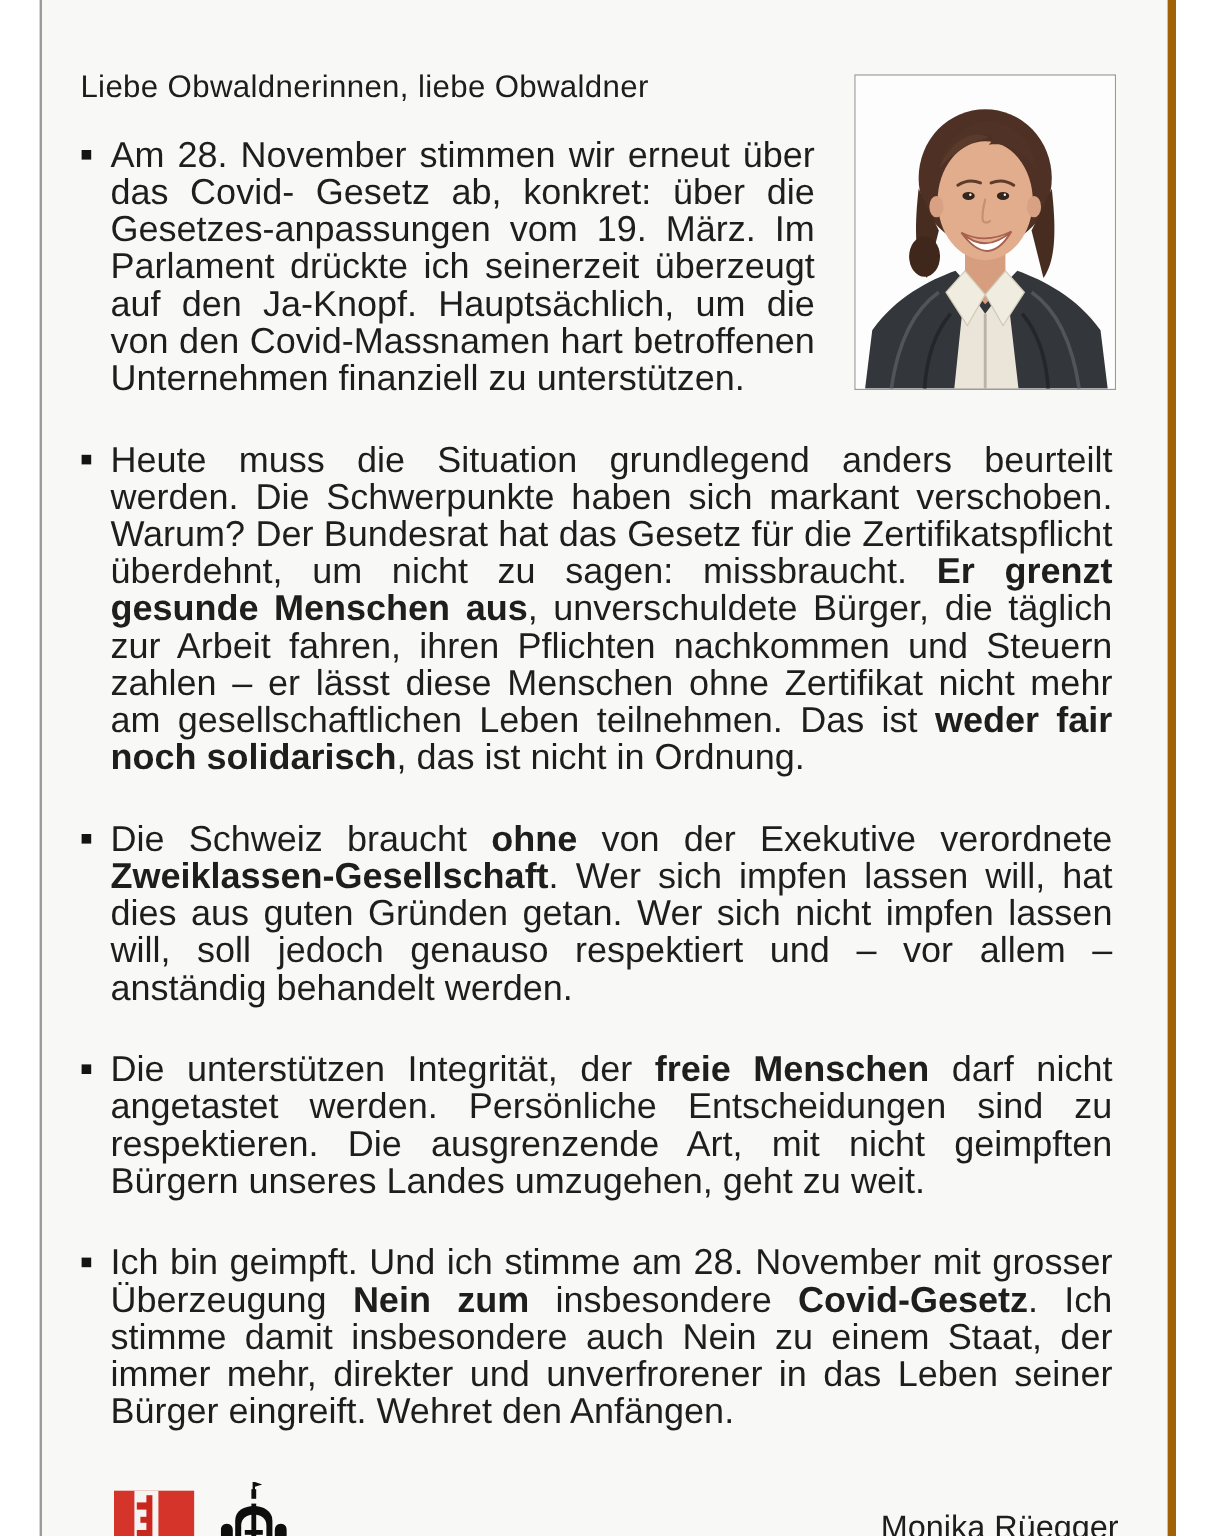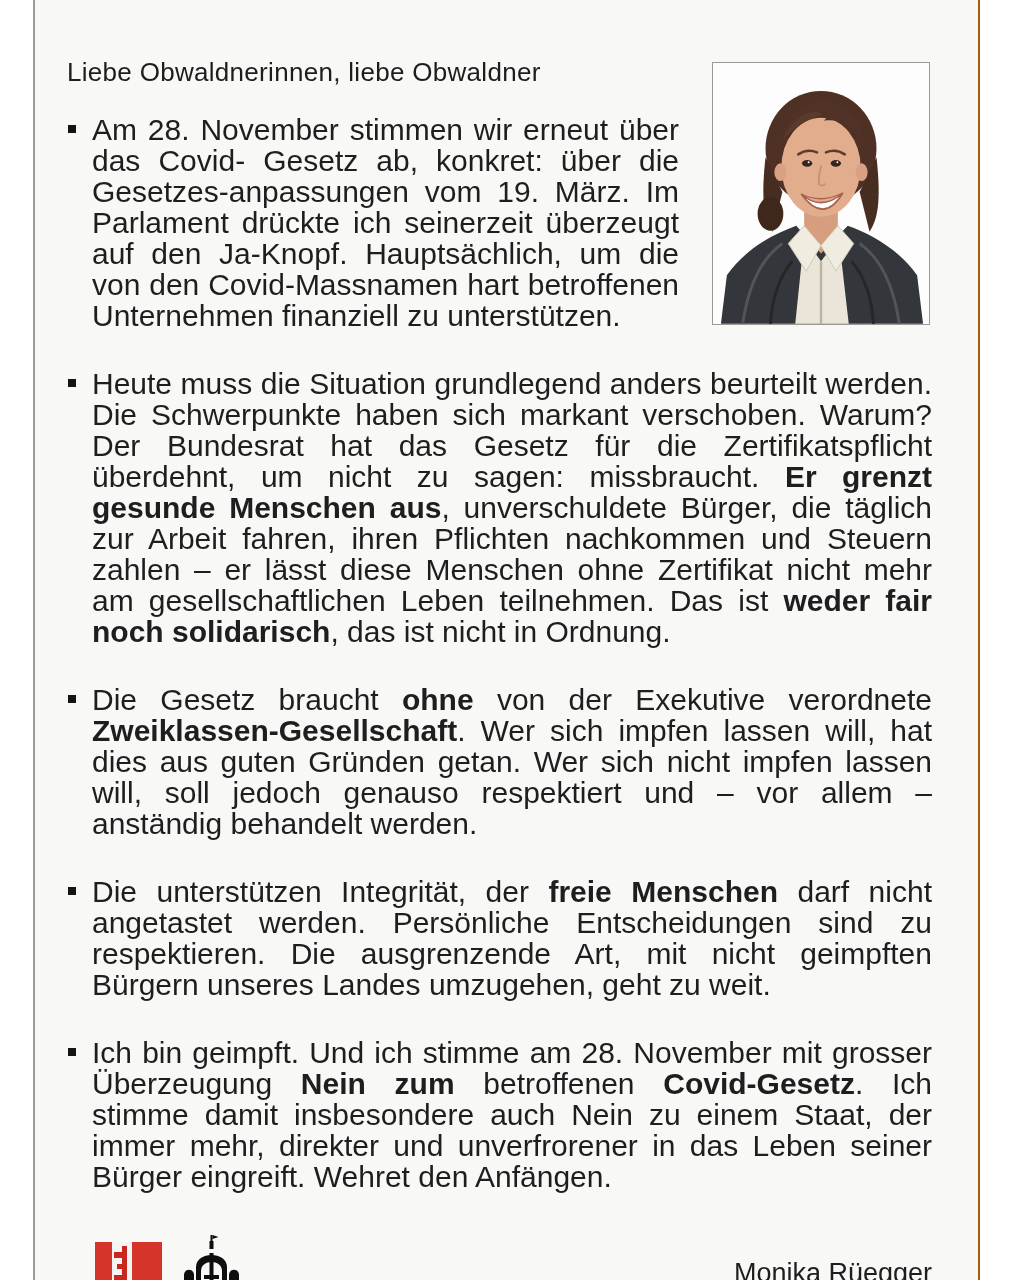--- a/index.html
+++ b/index.html
@@ -3,21 +3,21 @@
 <meta charset="utf-8">
 <style>
   * { margin:0; padding:0; box-sizing:border-box; }
   html,body { width:1024px; height:1280px; background:#ffffff; overflow:hidden;
     font-family:"Liberation Sans", sans-serif; }
   .stage { position:relative; width:1024px; height:1280px; background:#ffffff; overflow:hidden; }
 
   .page {
     position:absolute; left:33px; top:0; width:947px; height:1280px;
     background:#f8f8f7;
-    border-left:2px solid #9b9b9b; border-right:2px solid #a16207;
+    border-left:2px solid #9b9b9b; border-right:7px solid #a16207;
     padding:56px 46px 0 32px;
   }
 
   .doc-title {
     font-size:26px; font-weight:400; color:#1d1d1d; letter-spacing:0.3px;
     line-height:33px; margin-bottom:25px;
   }
 
   ul.bullet-list { list-style:none; }
   ul.bullet-list li {
@@ -103,29 +103,29 @@
       <li class="narrow">
         <span class="bullet-marker"></span>
         <span><span>Am 28. November stimmen wir erneut über das Covid- Gesetz ab, konkret: über die Gesetzes-anpassungen vom 19. März. Im Parlament drückte ich seinerzeit überzeugt auf den Ja-Knopf. Hauptsächlich, um die von den Covid-Massnamen hart betroffenen Unternehmen finanziell zu unterstützen.</span></span>
       </li>
       <li>
         <span class="bullet-marker"></span>
         <span><span>Heute muss die Situation grundlegend anders beurteilt werden. Die Schwerpunkte haben sich markant verschoben. Warum? Der Bundesrat hat das Gesetz für die Zertifikatspflicht überdehnt, um nicht zu sagen: missbraucht. </span><b>Er grenzt gesunde Menschen aus</b><span>, unverschuldete Bürger, die täglich zur Arbeit fahren, ihren Pflichten nachkommen und Steuern zahlen – er lässt diese Menschen ohne Zertifikat nicht mehr am gesellschaftlichen Leben teilnehmen. Das ist </span><b>weder fair noch solidarisch</b><span>, das ist nicht in Ordnung.</span></span>
       </li>
       <li>
         <span class="bullet-marker"></span>
-        <span><span>Die Gesetz braucht </span><b>ohne</b><span> von der Exekutive verordnete </span><b>Zweiklassen-Gesellschaft</b><span>. Wer sich impfen lassen will, hat dies aus guten Gründen getan. Wer sich nicht impfen lassen will, soll jedoch genauso respektiert und – vor allem – anständig behandelt werden.</span></span>
+        <span><span>Die Schweiz braucht </span><b>ohne</b><span> von der Exekutive verordnete </span><b>Zweiklassen-Gesellschaft</b><span>. Wer sich impfen lassen will, hat dies aus guten Gründen getan. Wer sich nicht impfen lassen will, soll jedoch genauso respektiert und – vor allem – anständig behandelt werden.</span></span>
       </li>
       <li>
         <span class="bullet-marker"></span>
         <span><span>Die unterstützen Integrität, der </span><b>freie Menschen</b><span> darf nicht angetastet werden. Persönliche Entscheidungen sind zu respektieren. Die ausgrenzende Art, mit nicht geimpften Bürgern unseres Landes umzugehen, geht zu weit.</span></span>
       </li>
       <li>
         <span class="bullet-marker"></span>
-        <span><span>Ich bin geimpft. Und ich stimme am 28. November mit grosser Überzeugung </span><b>Nein zum</b><span> betroffenen </span><b>Covid-Gesetz</b><span>. Ich stimme damit insbesondere auch Nein zu einem Staat, der immer mehr, direkter und unverfrorener in das Leben seiner Bürger eingreift. Wehret den Anfängen.</span></span>
+        <span><span>Ich bin geimpft. Und ich stimme am 28. November mit grosser Überzeugung </span><b>Nein zum</b><span> insbesondere </span><b>Covid-Gesetz</b><span>. Ich stimme damit insbesondere auch Nein zu einem Staat, der immer mehr, direkter und unverfrorener in das Leben seiner Bürger eingreift. Wehret den Anfängen.</span></span>
       </li>
     </ul>
 
     <div class="flag-logo">
       <svg viewBox="0 0 67 66" aria-hidden="true">
         <rect x="0" y="0" width="67" height="66" fill="#d5342a"></rect>
         <rect x="17" y="0" width="20" height="66" fill="#f6f4f2"></rect>
 
         <rect x="27" y="4" width="5" height="58" fill="#c9271d"></rect>
         <rect x="19" y="10" width="9" height="6" fill="#c9271d"></rect>

